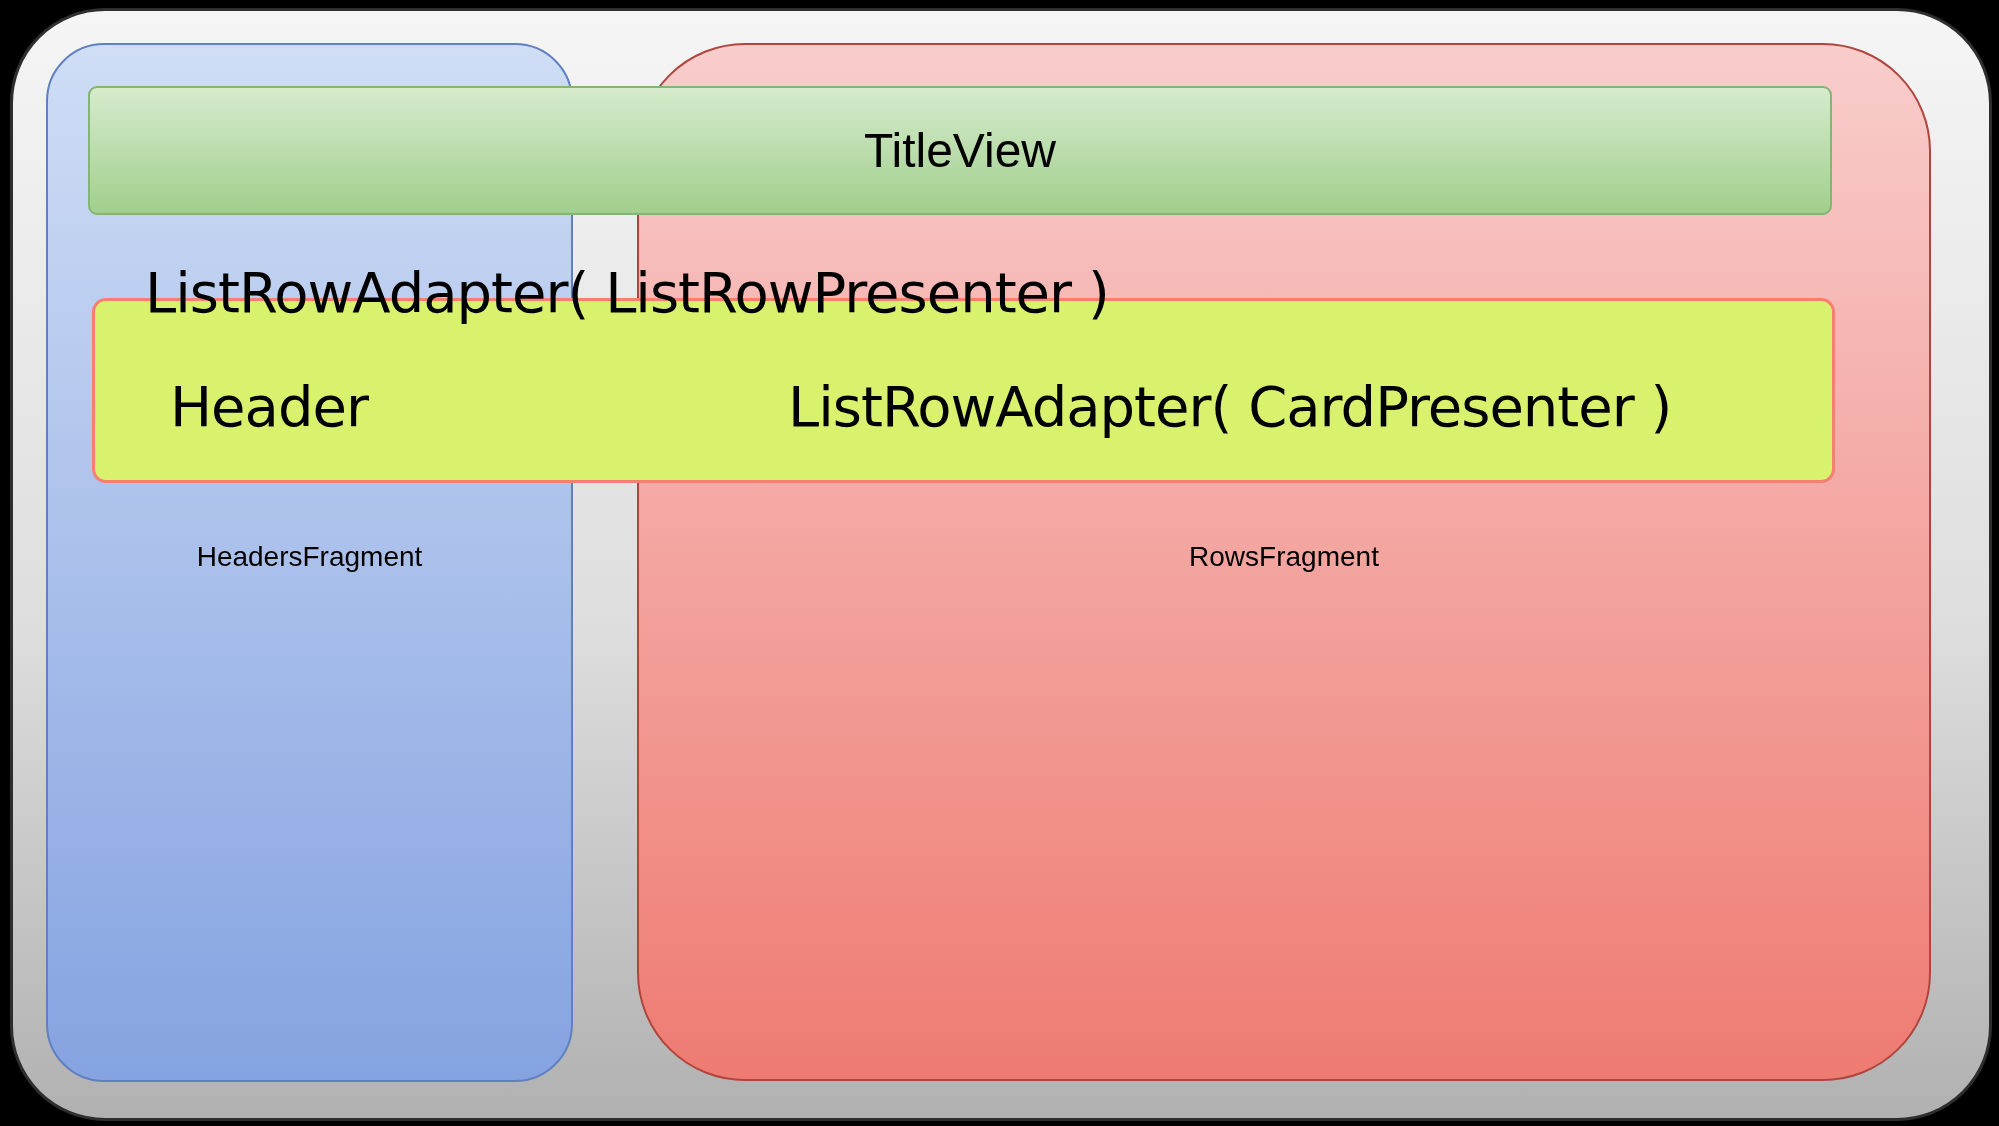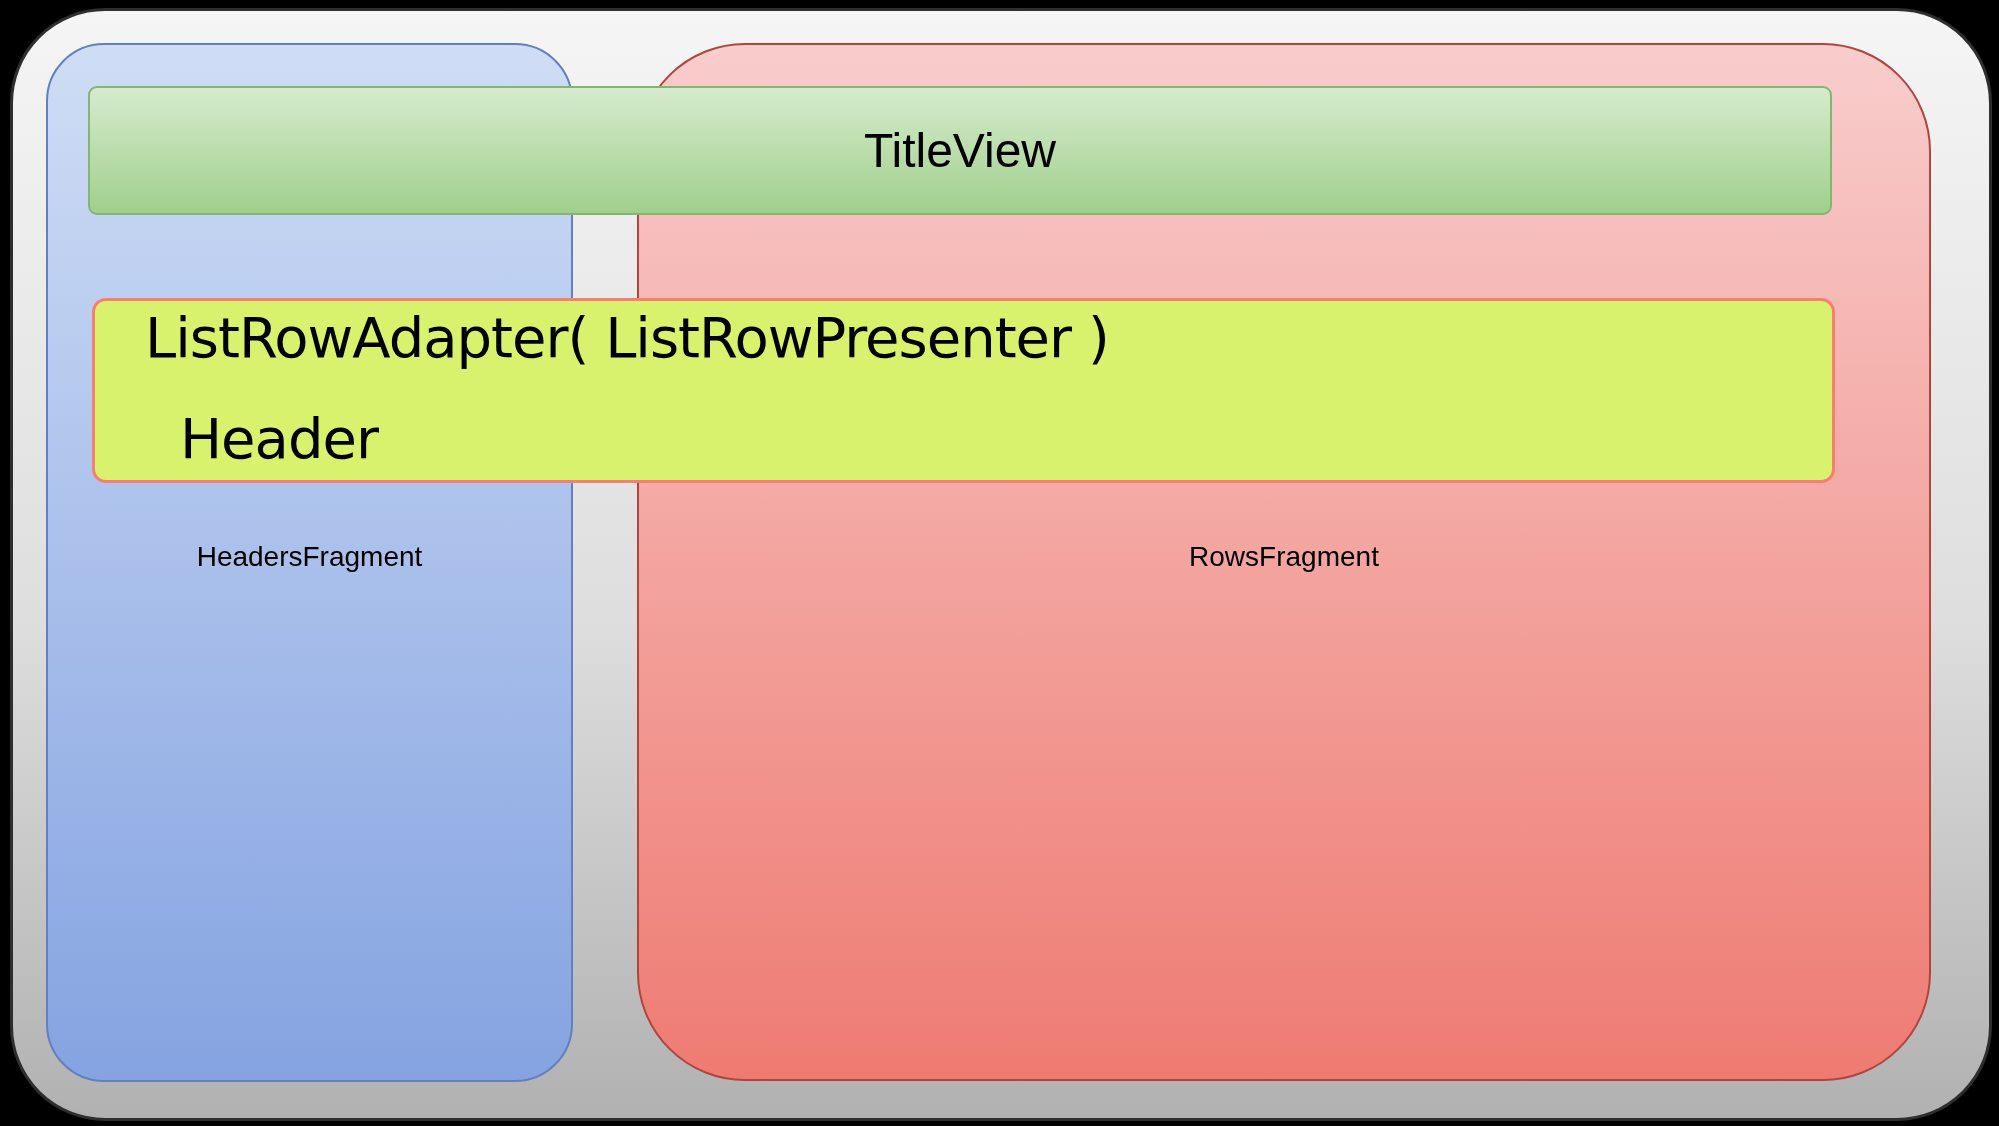--- a/index.html
+++ b/index.html
@@ -50,22 +50,22 @@
     position:absolute;left:92px;top:298px;width:1743px;height:185px;
     border-radius:14px;border:3px solid var(--row-bar-border);
     background:var(--row-bar-fill);
     box-sizing:border-box;
   }
   .big-text{
     position:absolute;font-family:"DejaVu Sans",sans-serif;
     font-size:56px;line-height:1.1;letter-spacing:-1px;color:var(--text);
     white-space:nowrap;
   }
-  .adapter-expression{left:145px;top:262px;margin-top:45px;}
-  .header-label{left:180px;top:376px;margin-top:32px;}
+  .adapter-expression{left:145px;top:262px;}
+  .header-label{left:170px;top:376px;}
   .card-expression{left:788px;top:376px;}
   .panel-label{
     position:absolute;top:542px;font-size:28px;line-height:1.1;
     color:var(--text);text-align:center;
     font-family:"Liberation Sans",sans-serif;white-space:nowrap;
   }
   .headers-caption{left:46px;width:527px;}
   .rows-caption{left:637px;width:1294px;}
 </style>
 </head>
@@ -82,18 +82,19 @@
   <div class="title-bar">
     <span class="title-label">TitleView</span>
   </div>
 
   <div class="row-bar"></div>
 
   <div class="big-text adapter-expression">ListRowAdapter( ListRowPresenter )</div>
 
   <div class="big-text header-label">Header</div>
 
+  <div class="big-text card-expression">ListRowAdapter( CardPresenter )</div>
 
   <div class="panel-label headers-caption">HeadersFragment</div>
 
   <div class="panel-label rows-caption">RowsFragment</div>
 
 </div>
 
 </body></html>

